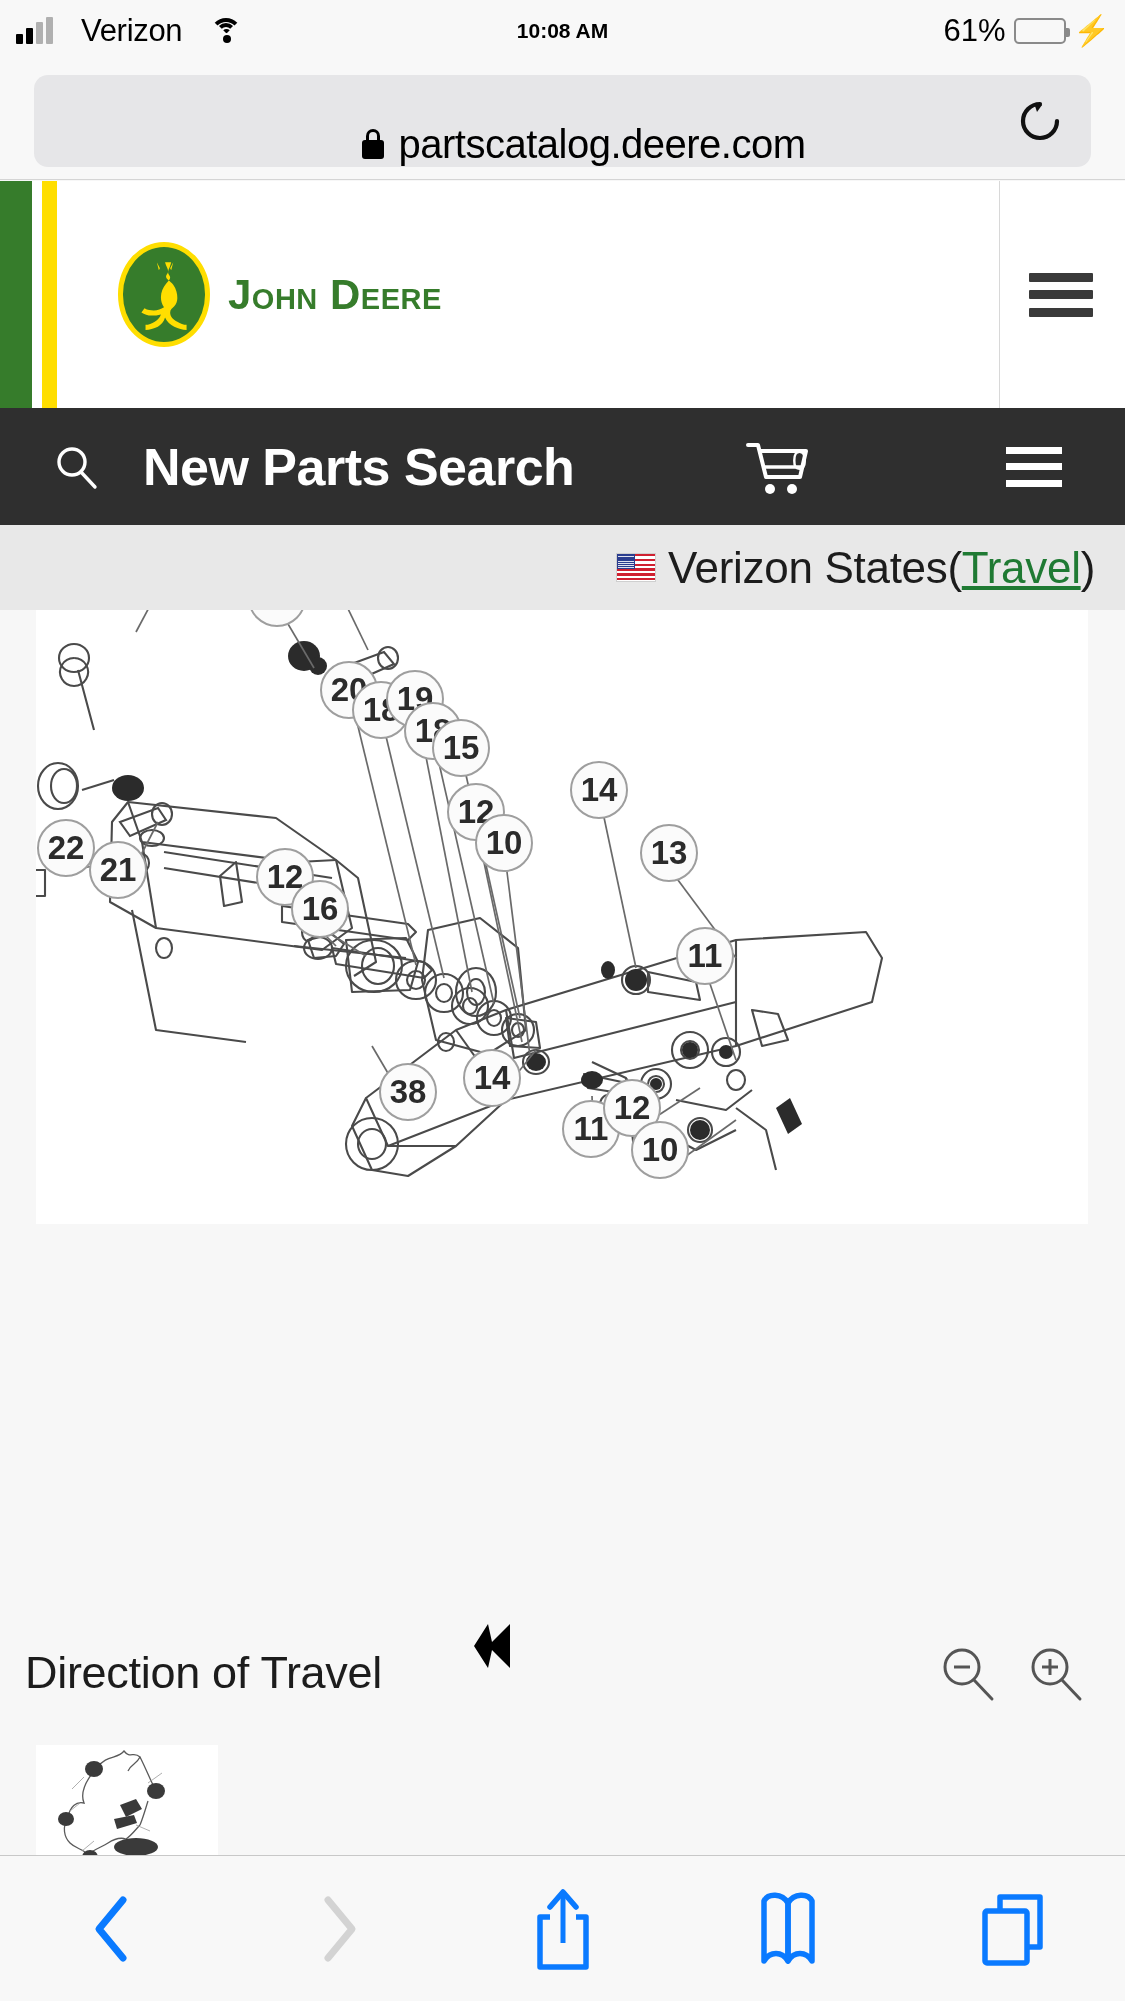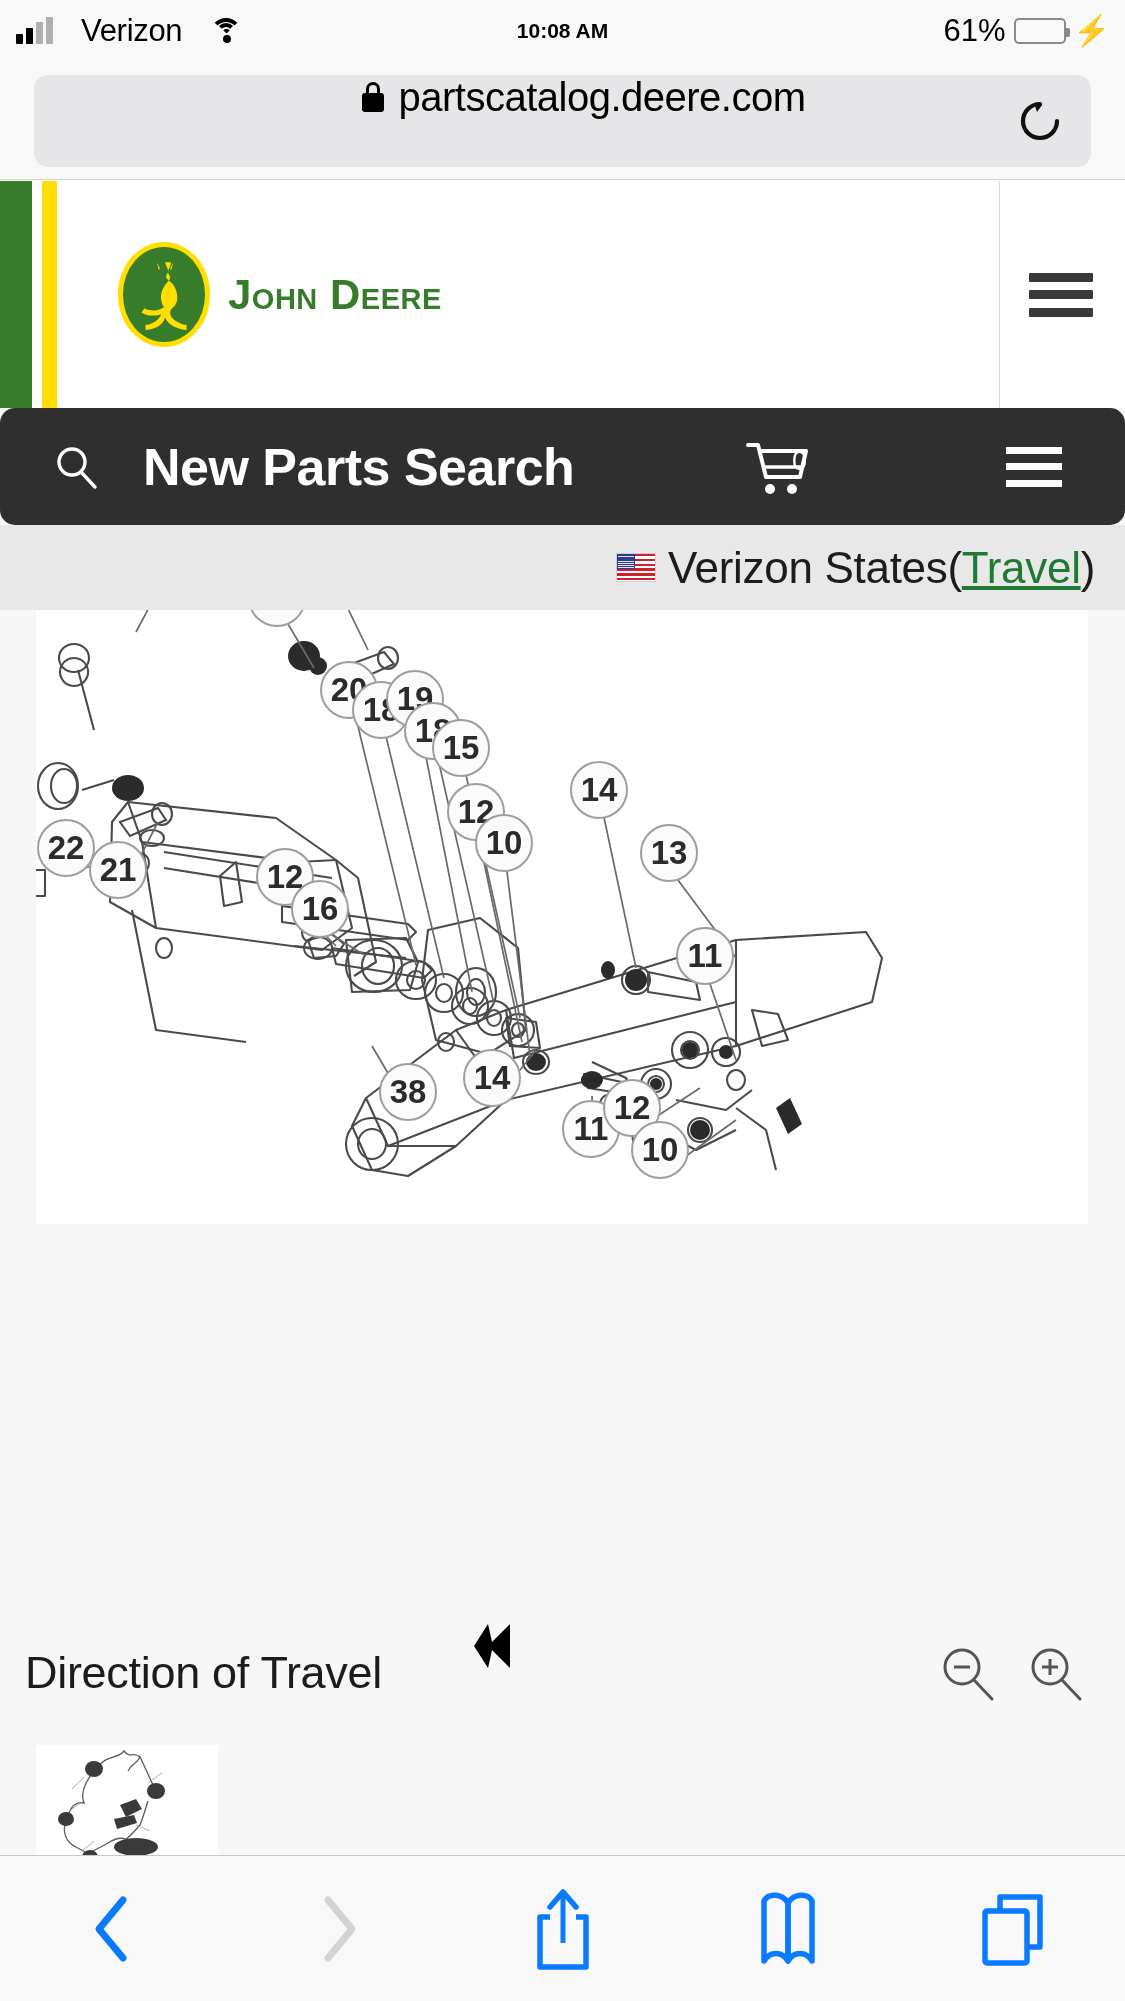--- a/index.html
+++ b/index.html
@@ -67,21 +67,21 @@
 
   
   .url-bar-wrap {
     position: absolute; top: 62px; left: 0; width: 1125px; height: 118px;
     background: #f8f8f8; border-bottom: 1px solid #d5d5d5;
     display: flex; align-items: center; justify-content: center;
   }
   .url-pill {
     position: relative;
     width: 1057px; height: 92px; background: #e6e6e8; border-radius: 14px;
-    display: flex; align-items: flex-start; justify-content: center; padding-left: 43px;
+    display: flex; align-items: flex-end; justify-content: center; padding-left: 43px;
   }
   .url-text-group { display: flex; align-items: center; gap: 14px; }
   .lock-icon { width: 22px; height: 30px; position: relative; }
   .lock-icon .body { position:absolute; bottom:0; left:0; width:22px; height:19px; background:#000; border-radius:3px; }
   .lock-icon .shackle {
     position:absolute; top:0; left:4px; width:14px; height:14px;
     border:3.5px solid #000; border-bottom:none;
     border-radius: 7px 7px 0 0;
   }
   .url-text { font-size: 40px; color: #000; letter-spacing: -0.5px; }
@@ -124,21 +124,21 @@
     position: absolute; right: 32px; top: 50%; margin-top: -22px;
     width: 64px; height: 44px;
     display: flex; flex-direction: column; justify-content: space-between;
   }
   .jd-hamburger i { display:block; height:9px; background:#3a3a3a; border-radius:1px; }
 
   
   .search-bar {
     position: absolute; top: 408px; left: 0; width: 1125px; height: 117px;
     background: #2f2f2f;
-    display: flex; align-items: center; border-radius: 15px;
+    display: flex; align-items: center;
   }
   .search-icon-btn { position:absolute; left: 52px; top:50%; margin-top:-24px; width:48px; height:48px; }
   .search-title {
     position: absolute; left: 143px; top: 50%; margin-top: -27px;
     font-size: 52px; font-weight: bold; color: #ffffff;
     letter-spacing: -0.5px; line-height: 54px;
   }
   .cart-btn { position:absolute; right: 315px; top:50%; margin-top:-30px; width:66px; height:62px; }
   .cart-count {
     position: absolute; right: 318px; top: 38px;

